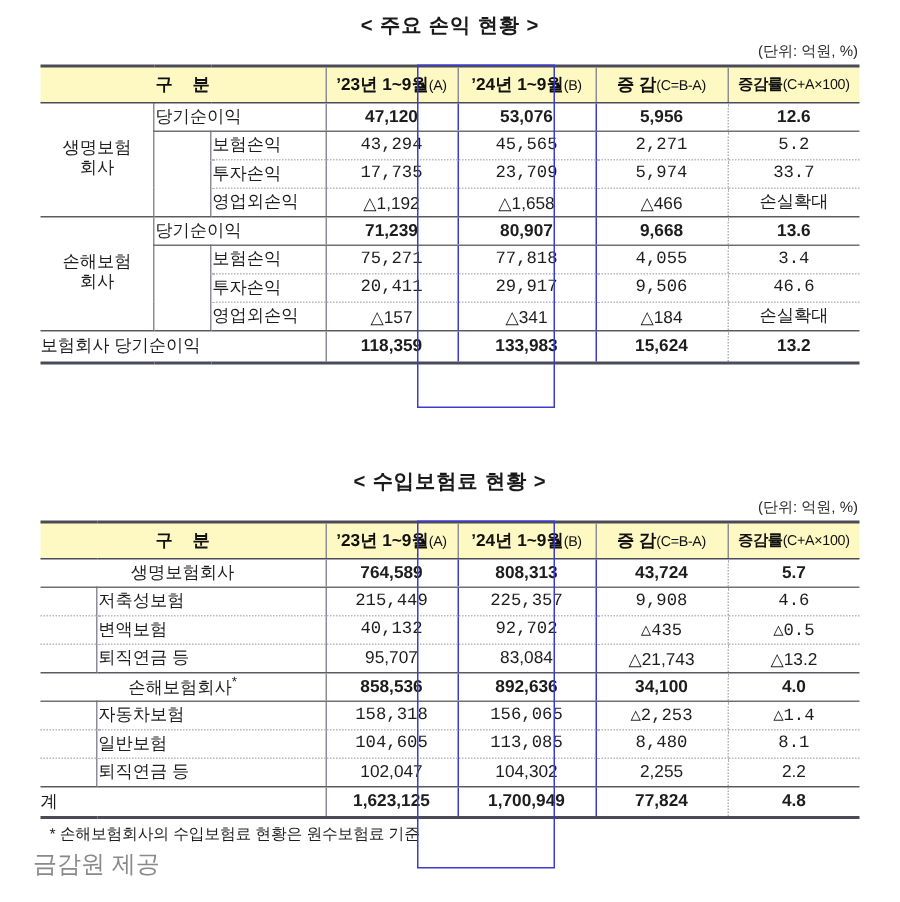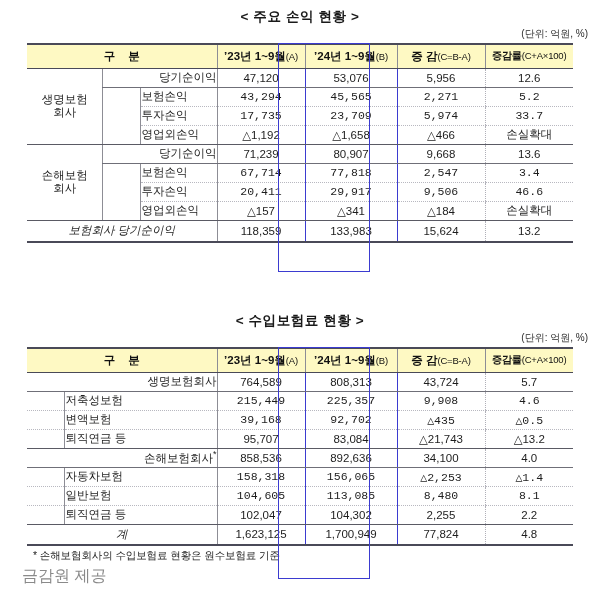--- a/index.html
+++ b/index.html
@@ -29,21 +29,21 @@
     text-align: center;
     font-size: 13.5px;
     font-weight: bold;
     letter-spacing: 0.6px;
     color: #1a1a1a;
   }
   .unit-label {
     text-align: right;
     font-size: 10px;
     color: #2b2b2b;
-    padding-right: 12px;
+    padding-right: 28px;
     margin-top: 1px;
     margin-bottom: 2px;
   }
 
   
   .fin-table {
     border-collapse: collapse;
     table-layout: fixed;
     width: 546px;
     margin: 0 auto;
@@ -94,46 +94,45 @@
   .rule-mid   { border-bottom: 1.4px solid #5a5a64; }
 
   
   .lbl-group {
     text-align: center;
     font-weight: bold;
     font-size: 11.5px;
     line-height: 1.15;
   }
   .lbl-main {
-    text-align: right;
+    text-align: left;
     font-weight: bold;
     padding-left: 10px;
     font-size: 11.8px;
   }
   .lbl-sub {
     text-align: left;
     padding-left: 9px;
     font-size: 11.5px;
   }
   .lbl-center-bold {
+    text-align: left;
+    font-weight: bold;
+    font-size: 11.8px;
+  }
+  .lbl-left-bold {
     text-align: center;
-    font-weight: bold;
-    font-size: 11.8px;
-    font-style: italic;
-  }
-  .lbl-left-bold {
-    text-align: right;
     font-weight: bold;
     padding-left: 6px;
     font-size: 11.8px;
   }
 
   
   .num { text-align: center; font-size: 11.5px; }
-  .num.b { font-weight: normal; }
+  .num.b { font-weight: bold; }
 
   
   .hl-l { border-left: 1.7px solid #3b3bd0 !important; }
   .hl-r { border-right: 1.7px solid #3b3bd0 !important; }
 
   .tblwrap { position: relative; }
   
   .hl-box {
     position: absolute;
     border: 1.7px solid #3b3bd0;
@@ -237,23 +236,23 @@
           <td colspan="2" class="lbl-main rule-solid vline-l">당기순이익</td>
           <td class="num b rule-solid vline-l">71,239</td>
           <td class="num b rule-solid hl-l hl-r">80,907</td>
           <td class="num b rule-solid">9,668</td>
           <td class="num b rule-solid vline-dot">13.6</td>
         </tr>
 
         <tr>
           <td class="vline-l"></td>
           <td class="lbl-sub rule-dot vline-l">보험손익</td>
-          <td class="num rule-dot vline-l">67,714</td>
+          <td class="num rule-dot vline-l">75,271</td>
           <td class="num rule-dot hl-l hl-r">77,818</td>
-          <td class="num rule-dot">2,547</td>
+          <td class="num rule-dot">4,055</td>
           <td class="num rule-dot vline-dot">3.4</td>
         </tr>
 
         <tr>
           <td class="vline-l"></td>
           <td class="lbl-sub rule-dot vline-l">투자손익</td>
           <td class="num rule-dot vline-l">20,411</td>
           <td class="num rule-dot hl-l hl-r">29,917</td>
           <td class="num rule-dot">9,506</td>
           <td class="num rule-dot vline-dot">46.6</td>
@@ -322,21 +321,21 @@
           <td class="lbl-sub rule-dot vline-l">저축성보험</td>
           <td class="num rule-dot vline-l">215,449</td>
           <td class="num rule-dot hl-l hl-r">225,357</td>
           <td class="num rule-dot">9,908</td>
           <td class="num rule-dot vline-dot">4.6</td>
         </tr>
 
         <tr>
           <td class="rule-dot"></td>
           <td class="lbl-sub rule-dot vline-l">변액보험</td>
-          <td class="num rule-dot vline-l">39,168</td>
+          <td class="num rule-dot vline-l">40,132</td>
           <td class="num rule-dot hl-l hl-r">92,702</td>
           <td class="num rule-dot">△435</td>
           <td class="num rule-dot vline-dot">△0.5</td>
         </tr>
 
         <tr>
           <td class="rule-mid"></td>
           <td class="lbl-sub rule-mid vline-l">퇴직연금 등</td>
           <td class="num rule-mid vline-l">95,707</td>
           <td class="num rule-mid hl-l hl-r">83,084</td>

